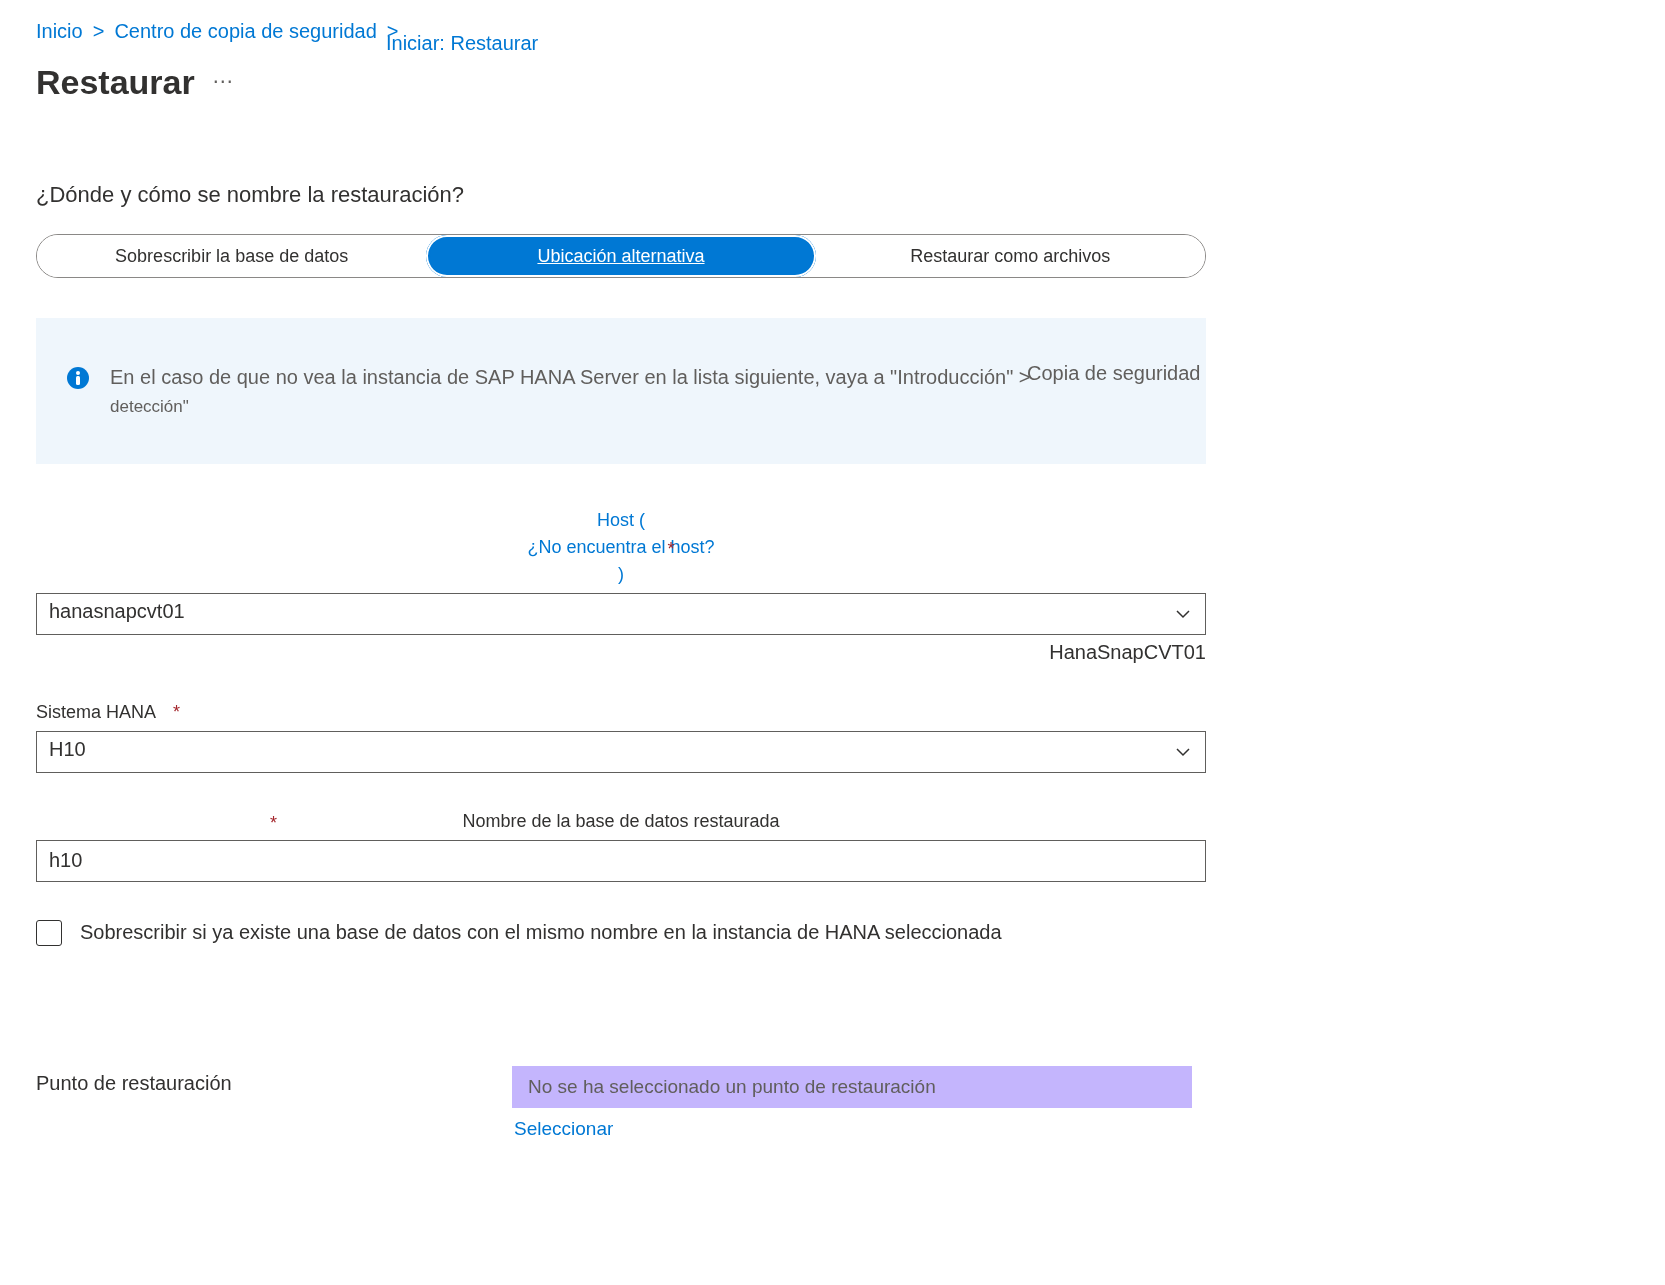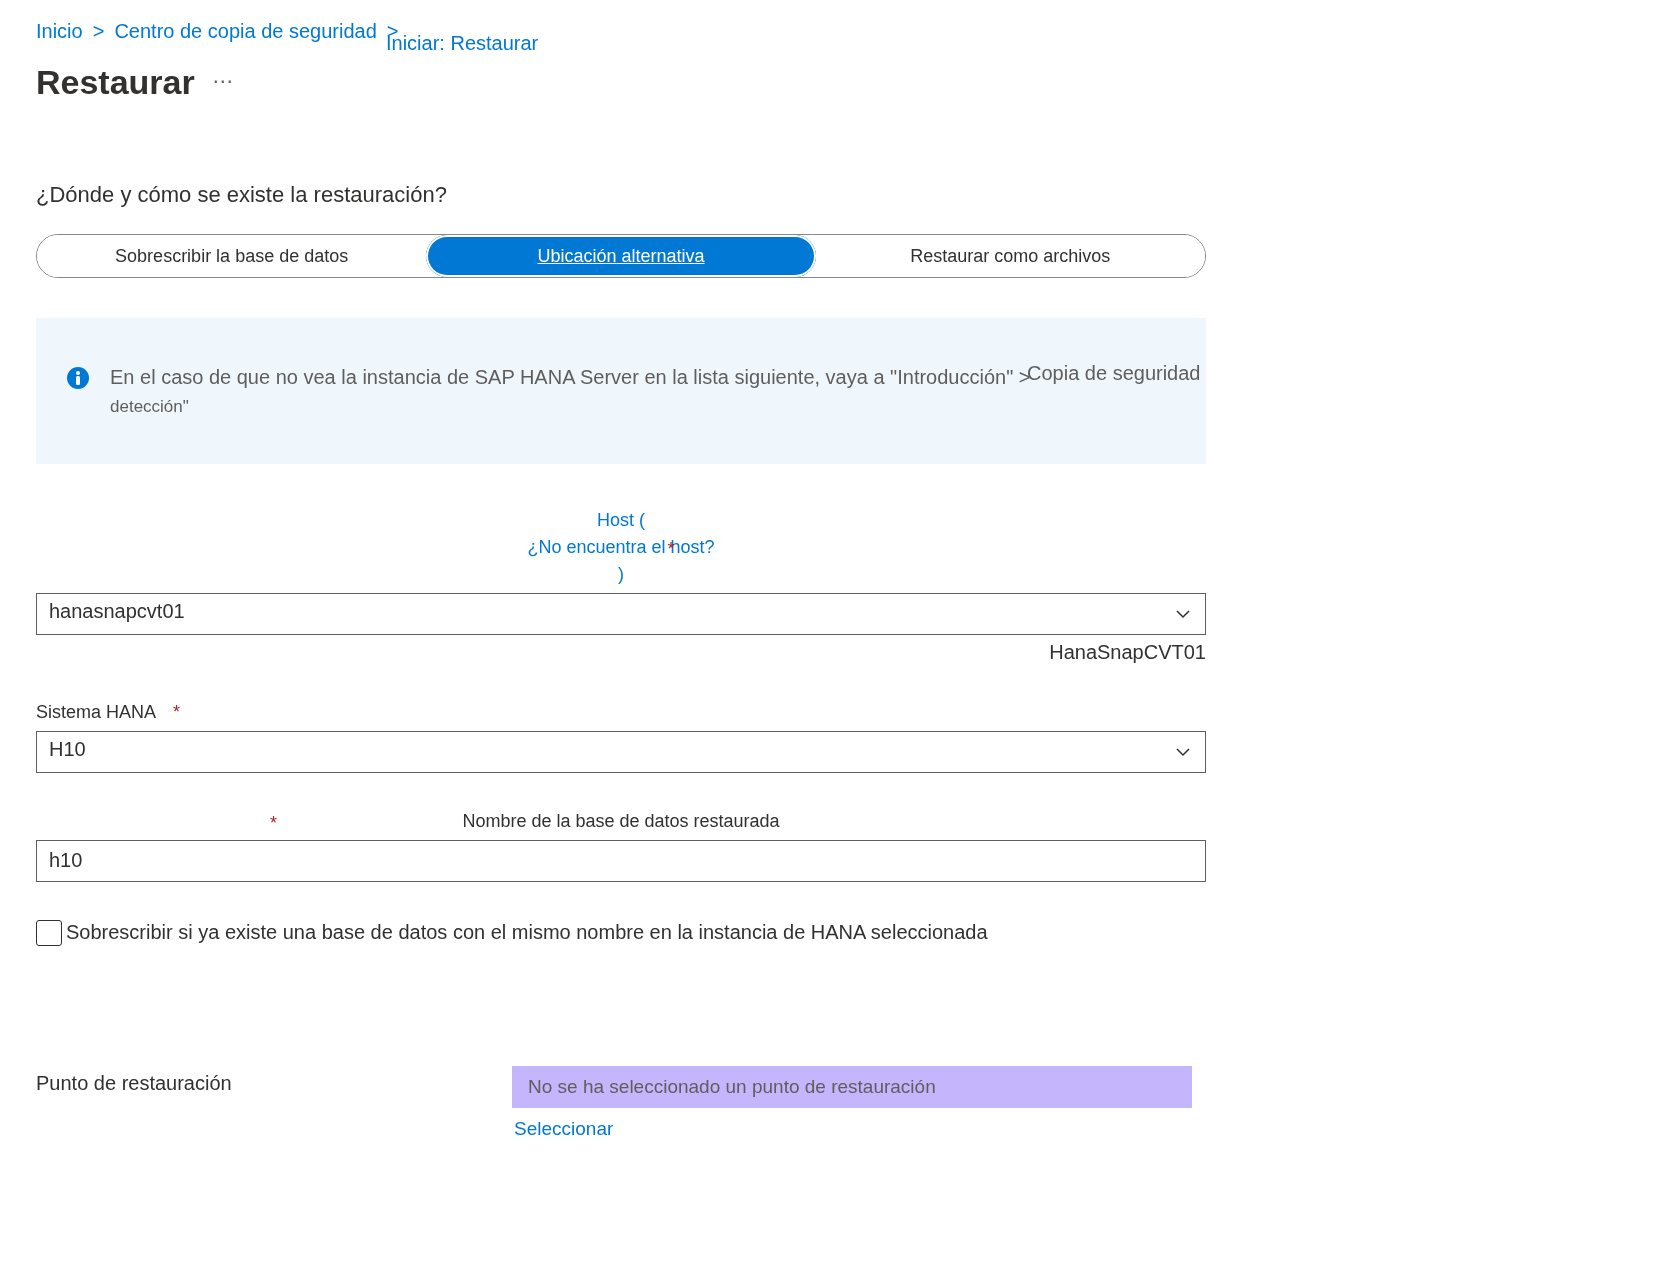--- a/index.html
+++ b/index.html
@@ -189,21 +189,21 @@
     text-align: right;
     font-size: 20px;
     color: #323130;
     margin-top: 6px;
   }
 
   
   .check-row {
     display: flex;
     align-items: center;
-    gap: 4px;
+    gap: 18px;
     font-size: 20px;
     color: #323130;
     margin-bottom: 120px;
   }
   .checkbox {
     width: 26px;
     height: 26px;
     border: 1px solid #323130;
     border-radius: 3px;
     background: #ffffff;
@@ -256,21 +256,21 @@
     <span class="link">Centro de copia de seguridad</span>
     <span>&gt;</span>
     <span class="link crumb-overlap">Iniciar: Restaurar</span>
   </div>
 
   <div class="page-title-row">
     <h1 class="page-title">Restaurar</h1>
     <span class="ellipsis">…</span>
   </div>
 
-  <div class="section-heading">¿Dónde y cómo se existe la restauración?</div>
+  <div class="section-heading">¿Dónde y cómo se nombre la restauración?</div>
 
   <div class="segmented">
     <div class="seg">
       <span>Sobrescribir la base de datos</span>
     </div>
     <div class="seg active">
       <span class="underline">Ubicación alternativa</span>
     </div>
     <div class="seg">
       <span>Restaurar como archivos</span>

